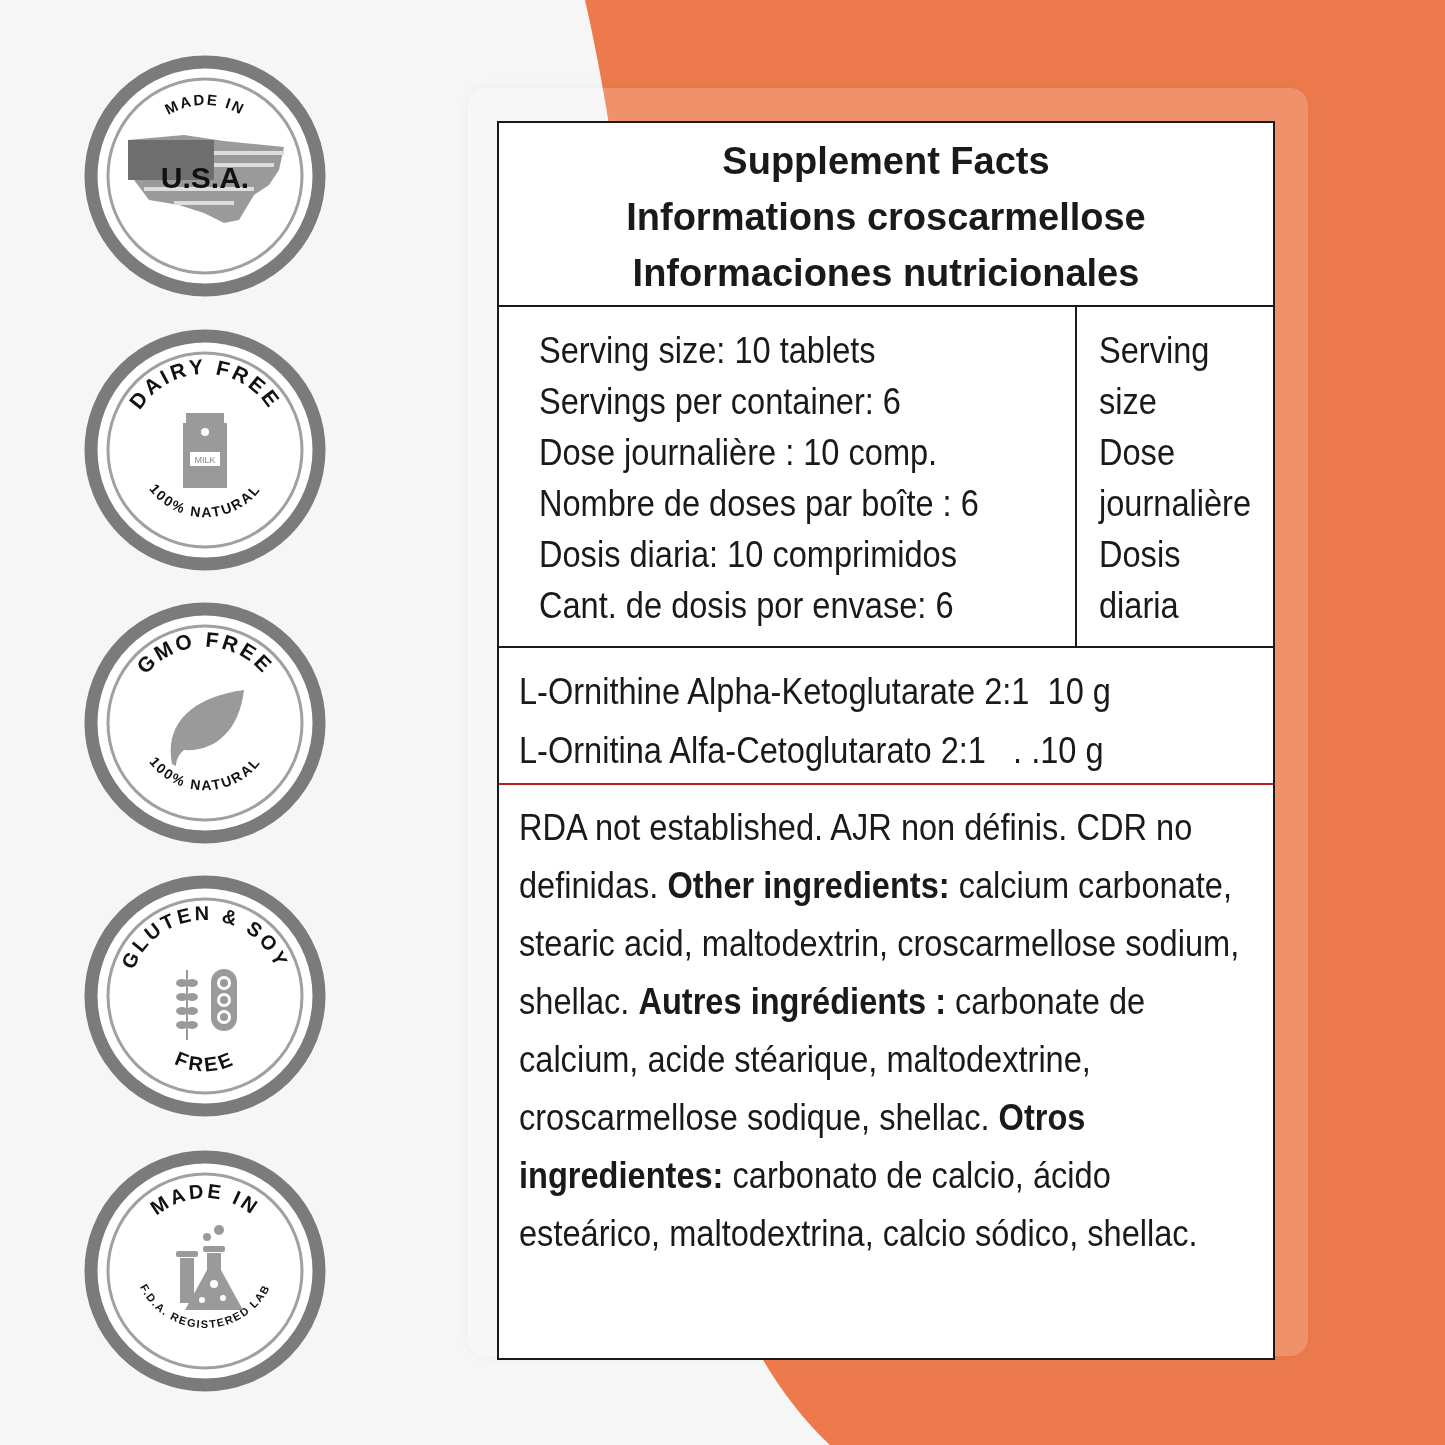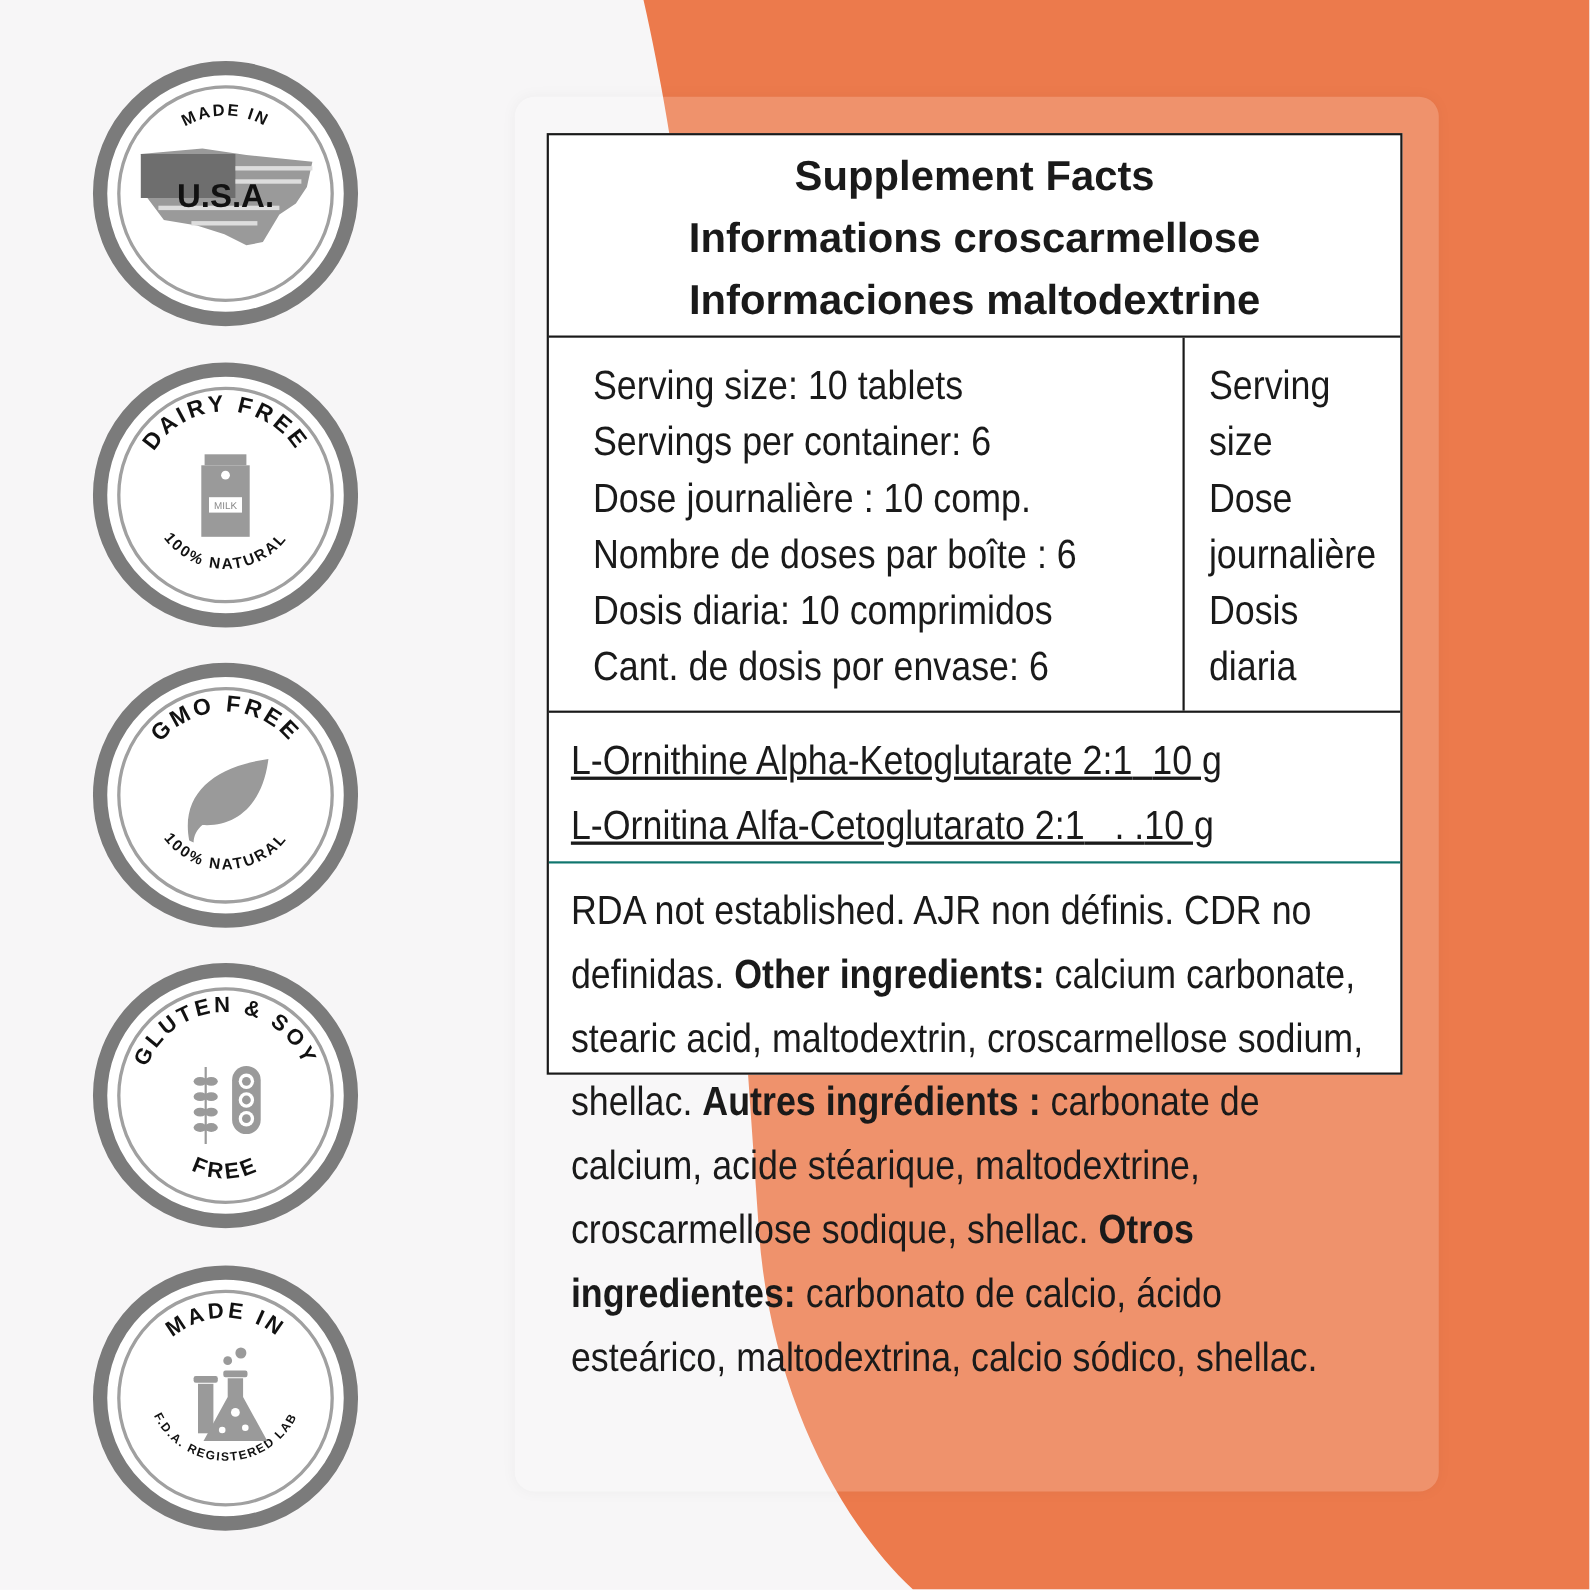--- a/index.html
+++ b/index.html
@@ -14,21 +14,21 @@
   .badge {
     position: absolute; left: 84px; width: 242px; height: 242px;
   }
   .panel {
     position: absolute; left: 468px; top: 88px; width: 840px; height: 1268px;
     border-radius: 18px;
     background: rgba(255,255,255,0.18);
     box-shadow: 0 0 14px rgba(0,0,0,0.04);
   }
   .facts {
-    position: absolute; left: 497px; top: 121px; width: 778px; height: 856px;
+    position: absolute; left: 497px; top: 121px; width: 778px; height: 1239px;
     background: #ffffff; border: 2px solid #1a1a1a; box-sizing: border-box;
     color: #1a1a1a;
   }
   .title-block {
     height: 184px; border-bottom: 2px solid #1a1a1a; box-sizing: border-box;
     text-align: center; padding-top: 10px;
   }
   .title-line {
     font-weight: bold; font-size: 38px; line-height: 56px; letter-spacing: 0px;
   }
@@ -41,23 +41,22 @@
     margin-left: 20px;
   }
   .serving-right {
     flex: 1; padding: 18px 0 0 22px;
   }
   .sline {
     font-size: 37px; line-height: 51px; white-space: nowrap;
     font-family: "Liberation Sans", sans-serif; transform: scaleX(0.88); transform-origin: left;
   }
   .ingr-block {
-    height: 137px; border-bottom: 2px solid #0f766e; box-sizing: border-box;
+    height: 137px; border-bottom: 2px solid #b91c1c; box-sizing: border-box;
     padding: 14px 0 12px 20px;
-    text-decoration: underline;
   }
   .iline {
     font-size: 37px; line-height: 59px; white-space: pre;
     transform: scaleX(0.88); transform-origin: left;
   }
   .other-block {
     padding: 14px 20px 0 20px;
   }
   .other-text {
     font-size: 37px; line-height: 58px; width: 830px;
@@ -190,21 +189,21 @@
       <circle cx="130" cy="134" r="4" fill="#fff"></circle>
   </g>
 </svg>
 
 <div class="panel"></div>
 
 <div class="facts">
   <div class="title-block">
     <div class="title-line">Supplement Facts</div>
     <div class="title-line">Informations croscarmellose</div>
-    <div class="title-line">Informaciones maltodextrine</div>
+    <div class="title-line">Informaciones nutricionales</div>
   </div>
 
   <div class="serving-block">
     <div class="serving-left">
       <div class="sline">Serving size: 10 tablets</div>
       <div class="sline">Servings per container: 6</div>
       <div class="sline">Dose journalière : 10 comp.</div>
       <div class="sline">Nombre de doses par boîte : 6</div>
       <div class="sline">Dosis diaria: 10 comprimidos</div>
       <div class="sline">Cant. de dosis por envase: 6</div>

